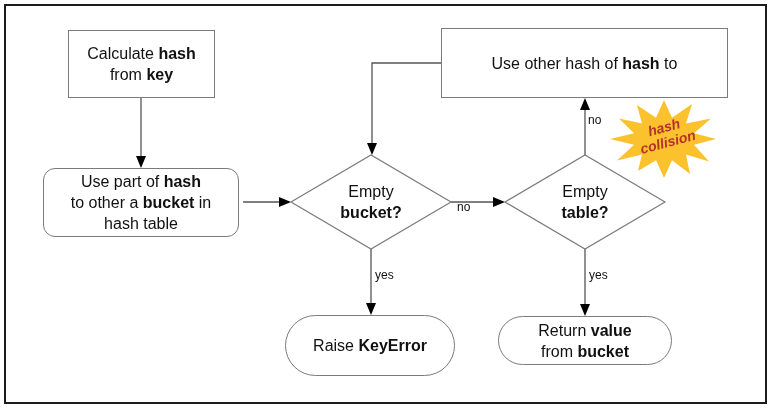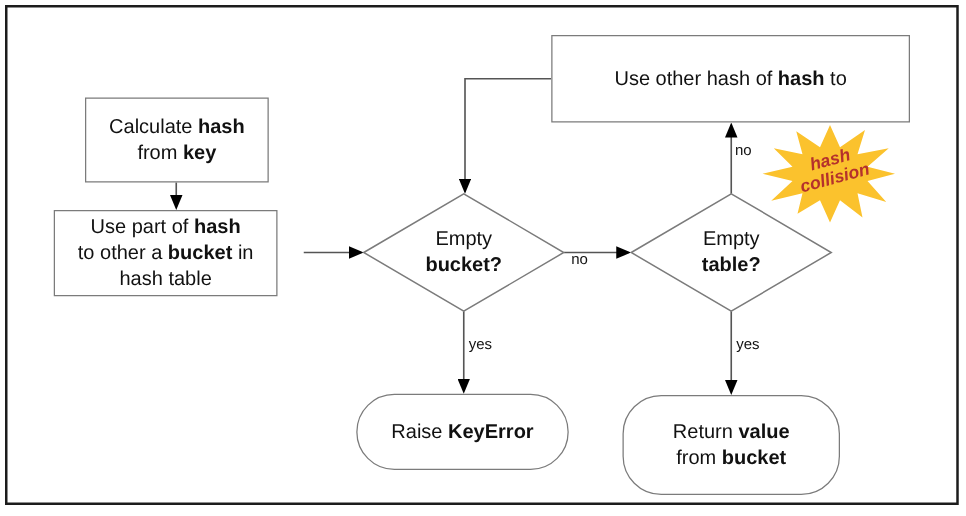--- a/index.html
+++ b/index.html
@@ -54,28 +54,28 @@
 
     <polygon points="291,202 371,155 451,202 371,249" fill="#ffffff" stroke="#7b7b7b" stroke-width="1.2"></polygon>
     <polygon points="505,202 585,155 665,202 585,249" fill="#ffffff" stroke="#7b7b7b" stroke-width="1.2"></polygon>
 
     <polygon points="716,139 694,144.7 709,161.5 686,154.6 690,174 672,160.2 664,178
                      656,160.2 638,171 642,154.6 617,160.5 634,144.7 610,139 634,133.3
                      619,118.5 642,123.4 637,105 656,117.8 664,100 672,117.8 692,104
                      686,123.4 711,118.5 694,133.3" fill="#fbc22d"></polygon>
   </svg>
 
-  <div class="node" style="left:68px;top:30px;width:147px;height:68px;margin-top:48px;">
+  <div class="node" style="left:68px;top:30px;width:147px;height:68px;">
     <div>
       <span>Calculate </span><b>hash</b><br>
       <span>from </span><b>key</b>
     </div>
   </div>
 
-  <div class="node" style="left:43px;top:168px;width:179px;height:69px;">
+  <div class="node" style="left:43px;top:168px;width:196px;height:69px;border-radius:12px;">
     <div>
       <span>Use part of </span><b>hash</b><br>
       <span>to other a </span><b>bucket</b><span> in</span><br>
       <span>hash table</span>
     </div>
   </div>
 
   <div class="node" style="left:441px;top:28px;width:287px;height:70px;">
     <div>
       <span>Use other hash of </span><b>hash</b><span> to</span><br>
@@ -95,21 +95,21 @@
       <b>table?</b>
     </div>
   </div>
 
   <div class="node stadium" style="left:285px;top:315px;width:170px;height:61px;">
     <div>
       <span>Raise </span><b>KeyError</b>
     </div>
   </div>
 
-  <div class="node stadium" style="left:498px;top:316px;width:174px;height:80px;">
+  <div class="node stadium" style="left:498px;top:316px;width:174px;height:49px;">
     <div>
       <span>Return </span><b>value</b><br>
       <span>from </span><b>bucket</b>
     </div>
   </div>
 
   <span class="lbl" style="left:375px;top:268px;">yes</span>
   <span class="lbl" style="left:589px;top:268px;">yes</span>
   <span class="lbl" style="left:457px;top:200px;">no</span>
   <span class="lbl" style="left:588px;top:113px;">no</span>

